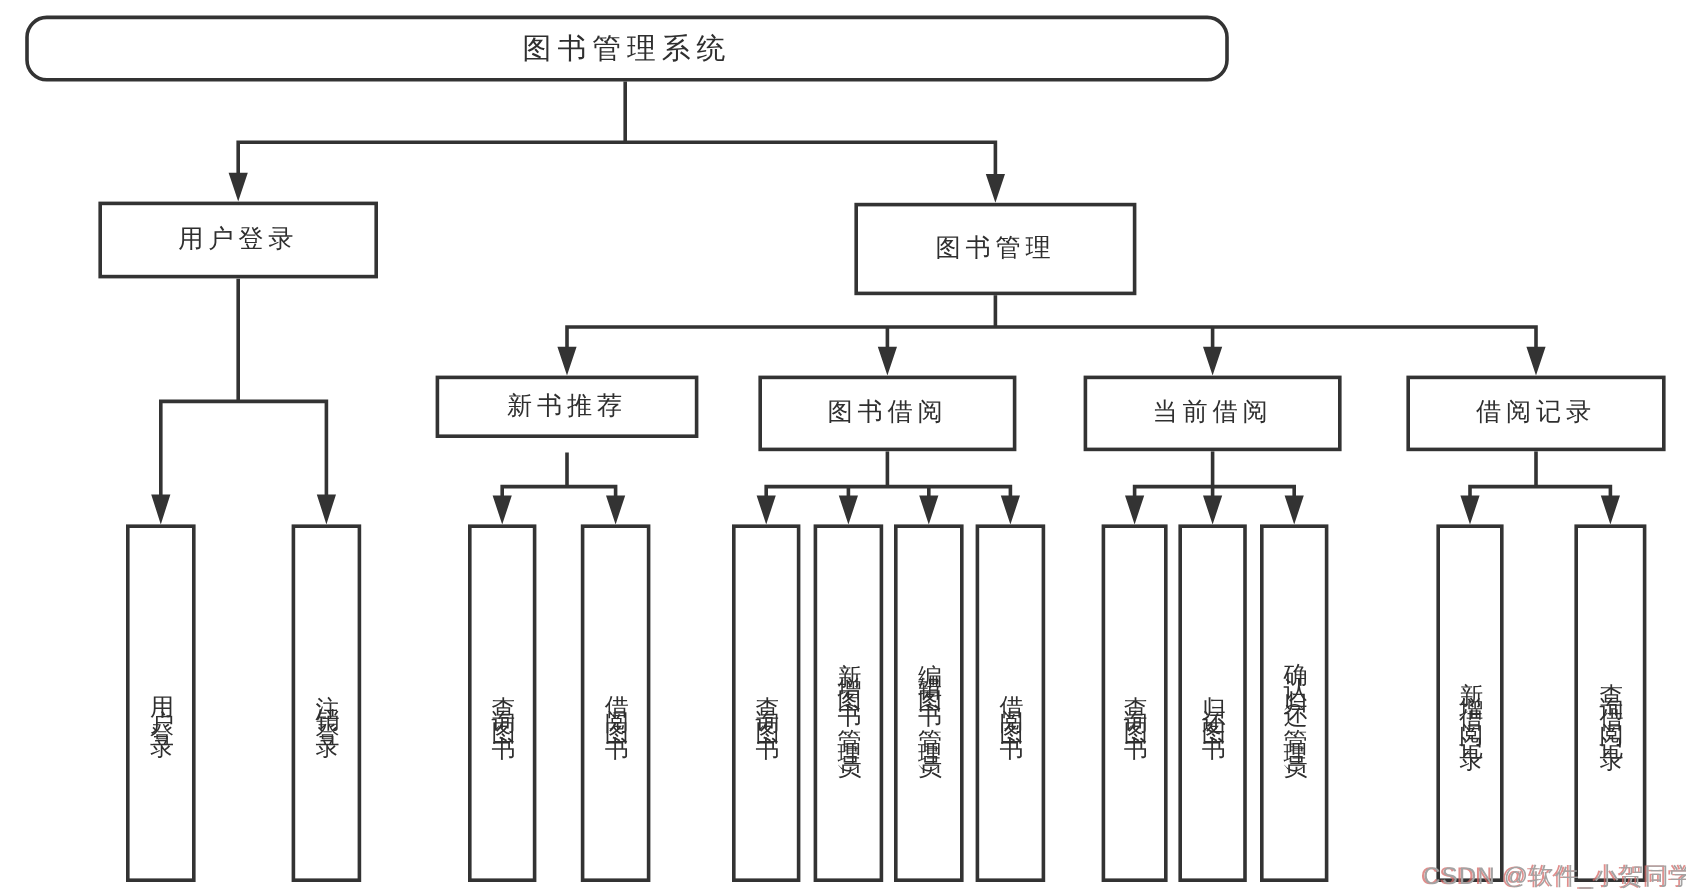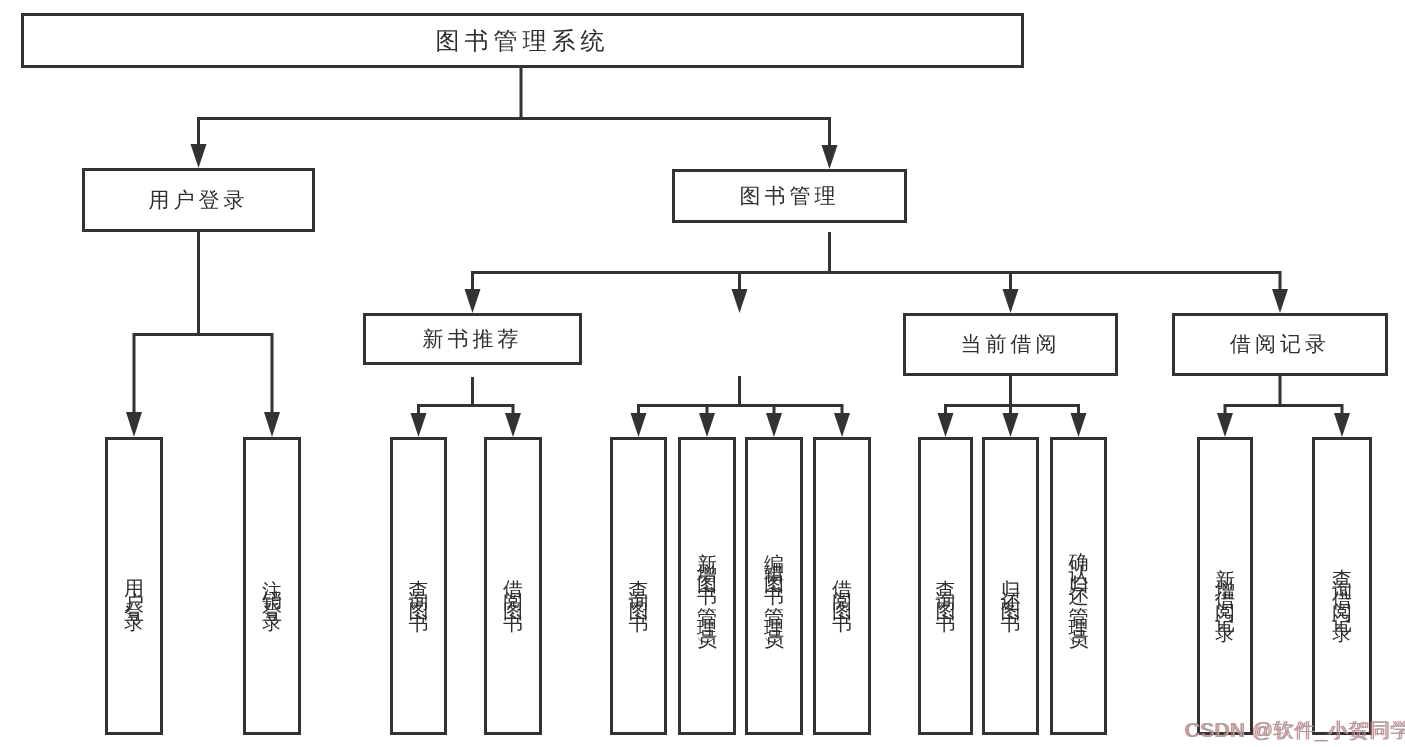--- a/index.html
+++ b/index.html
@@ -55,26 +55,27 @@
     <g>
       <path class="ln" d="M1010.5 376 V407 M944 405.5 H1080 M945.5 405.5 V415 M1010.5 405.5 V415 M1078.5 405.5 V415"></path>
       <path class="ar" d="M937.5 413 H953.5 L945.5 437 Z M1002.5 413 H1018.5 L1010.5 437 Z M1070.5 413 H1086.5 L1078.5 437 Z"></path>
     </g>
     <g>
       <path class="ln" d="M1280 376 V407 M1223.5 405.5 H1343.5 M1225 405.5 V415 M1342 405.5 V415"></path>
       <path class="ar" d="M1217 413 H1233 L1225 437 Z M1334 413 H1350 L1342 437 Z"></path>
     </g>
   </svg>
 
-  <div class="box root" style="left:21px;top:13px;width:1003px;height:55px;">图书管理系统</div>
+  <div class="box root" style="left:21px;top:13px;width:1003px;height:55px;border-radius:18px;">图书管理系统</div>
 
   <div class="box lvl" style="left:82px;top:168px;width:233px;height:64px;">用户登录</div>
-  <div class="box lvl" style="left:672px;top:169px;width:235px;height:54px;">图书管理</div>
+  <div class="box lvl" style="left:712px;top:169px;width:235px;height:77px;">图书管理</div>
 
   <div class="box lvl" style="left:363px;top:313px;width:219px;height:52px;">新书推荐</div>
+  <div class="box lvl" style="left:632px;top:313px;width:215px;height:63px;">图书借阅</div>
   <div class="box lvl" style="left:903px;top:313px;width:215px;height:63px;">当前借阅</div>
   <div class="box lvl" style="left:1172px;top:313px;width:216px;height:63px;">借阅记录</div>
 
   <div class="box leaf" style="left:105px;top:437px;width:58px;height:298px;">用户登录</div>
   <div class="box leaf" style="left:243px;top:437px;width:58px;height:298px;">注销登录</div>
   <div class="box leaf" style="left:390px;top:437px;width:57px;height:298px;">查询图书</div>
   <div class="box leaf" style="left:484px;top:437px;width:58px;height:298px;">借阅图书</div>
   <div class="box leaf" style="left:610px;top:437px;width:57px;height:298px;">查询图书</div>
   <div class="box leaf" style="left:678px;top:437px;width:58px;height:298px;">新增图书（管理员）</div>
   <div class="box leaf" style="left:745px;top:437px;width:58px;height:298px;">编辑图书（管理员）</div>

